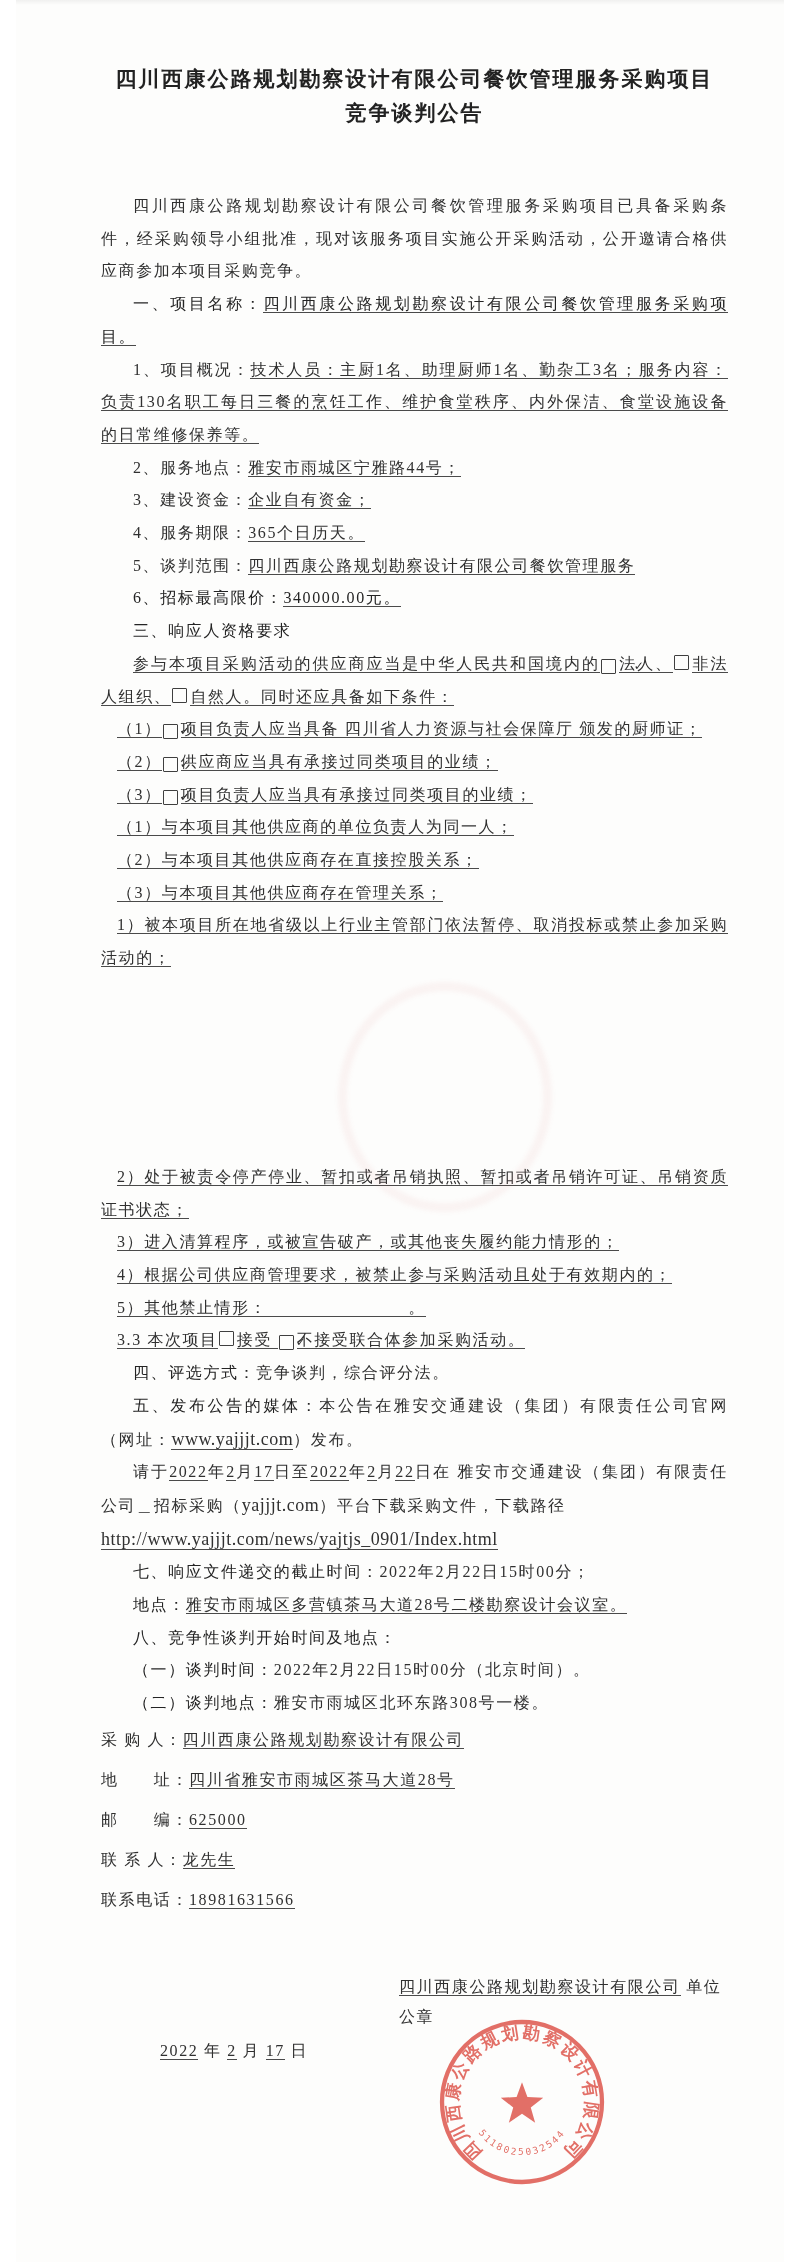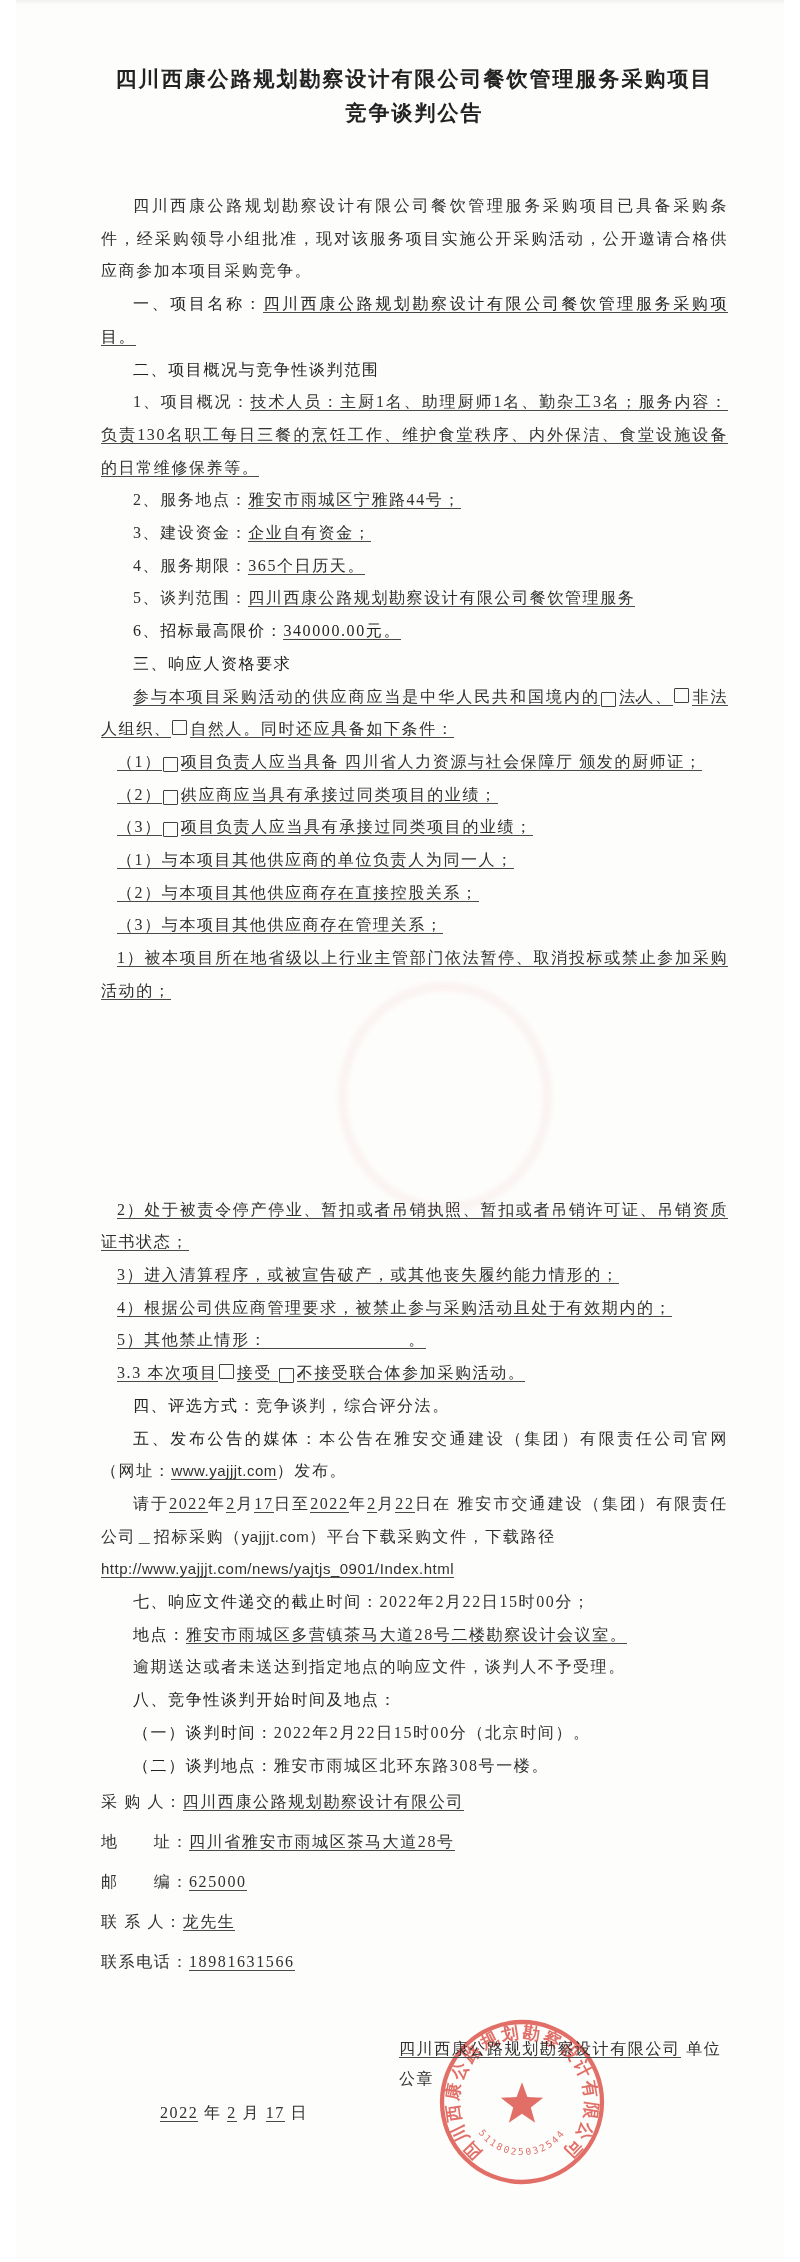--- a/index.html
+++ b/index.html
@@ -31,21 +31,21 @@
   .ind1{text-indent:1em;}
   .b{font-weight:normal;color:#242424;}
   .u{border-bottom:1px solid #4a4a4a;}
   .cb{
     display:inline-block;width:13px;height:13px;
     border:1px solid #3f3f3f;border-radius:1px;
     font-size:12px;line-height:13px;text-align:center;
     vertical-align:-1px;margin:0 3px 0 1px;letter-spacing:0;
     font-family:"DejaVu Sans",sans-serif;color:#303030;
   }
-  .url{letter-spacing:0.5px;font-family:Liberation Sans, sans-serif;font-size:15px;}
+  .url{letter-spacing:0.5px;font-family:Liberation Serif, serif;font-size:18px;}
   .gap-pagebreak{height:186px;}
   .contact-line{margin:0;line-height:40px;text-align:left;}
   .sign-block{margin:52px 0 0 298px;line-height:30px;position:relative;z-index:2;}
   .sign-date{margin:4px 0 0 59px;line-height:30px;position:relative;z-index:2;}
   .seal{position:absolute;left:420px;top:2016px;width:172px;height:172px;opacity:0.82;z-index:1;pointer-events:none;}
   .bleed-seal{
     position:absolute;left:322px;top:982px;width:196px;height:212px;
     border-radius:50%;border:9px solid rgba(198,76,66,0.055);
     filter:blur(2px);z-index:0;pointer-events:none;
   }
@@ -58,21 +58,20 @@
   <div class="bleed-seal"></div>
 
   <h1 class="doc-title">四川西康公路规划勘察设计有限公司餐饮管理服务采购项目竞争谈判公告</h1>
 
   <div class="body-text">
 
     <p class="line ind2 first"><span>四川西康公路规划勘察设计有限公司餐饮管理服务采购项目已具备采购条件，经采购领导小组批准，现对该服务项目实施公开采购活动，公开邀请合格供应商参加本项目采购竞争。</span></p>
 
     <p class="line ind2"><span class="b">一、项目名称：</span><span class="b u">四川西康公路规划勘察设计有限公司餐饮管理服务采购项目。</span></p>
 
-    <p class="line ind2 b">二、项目概况与竞争性谈判范围</p>
 
     <p class="line ind2"><span>1、项目概况：</span><span class="u">技术人员：主厨1名、助理厨师1名、勤杂工3名；服务内容：负责130名职工每日三餐的烹饪工作、维护食堂秩序、内外保洁、食堂设施设备的日常维修保养等。</span></p>
 
     <p class="line ind2"><span>2、服务地点：</span><span class="u">雅安市雨城区宁雅路44号；</span></p>
 
     <p class="line ind2"><span>3、建设资金：</span><span class="u">企业自有资金；</span></p>
 
     <p class="line ind2"><span>4、服务期限：</span><span class="u">365个日历天。</span></p>
 
     <p class="line ind2"><span>5、谈判范围：</span><span class="u">四川西康公路规划勘察设计有限公司餐饮管理服务</span></p>
@@ -113,21 +112,20 @@
 
 
     <p class="line ind2"><span>请于</span><span class="u">2022</span><span>年</span><span class="u">2</span><span>月</span><span class="u">17</span><span>日至</span><span class="u">2022</span><span>年</span><span class="u">2</span><span>月</span><span class="u">22</span><span>日在 雅安市交通建设（集团）有限责任公司</span><span>＿</span><span>招标采购（</span><span class="url">yajjjt.com</span><span>）平台下载采购文件，下载路径</span></p>
 
     <p class="line"><span class="u url">http://www.yajjjt.com/news/yajtjs_0901/Index.html</span></p>
 
     <p class="line ind2"><span class="b">七、响应文件递交的截止时间：</span><span>2022年2月22日15时00分；</span></p>
 
     <p class="line ind2"><span class="b">地点：</span><span class="u">雅安市雨城区多营镇茶马大道28号二楼勘察设计会议室。</span></p>
 
-    <p class="line ind2"><span>逾期送达或者未送达到指定地点的响应文件，谈判人不予受理。</span></p>
 
     <p class="line ind2 b">八、竞争性谈判开始时间及地点：</p>
 
     <p class="line ind2"><span class="b">（一）谈判时间：</span><span>2022年2月22日15时00分（北京时间）。</span></p>
 
     <p class="line ind2"><span class="b">（二）谈判地点：</span><span>雅安市雨城区北环东路308号一楼。</span></p>
 
 
     <p class="contact-line"><span>采 购 人：</span><span class="u">四川西康公路规划勘察设计有限公司</span></p>
 

